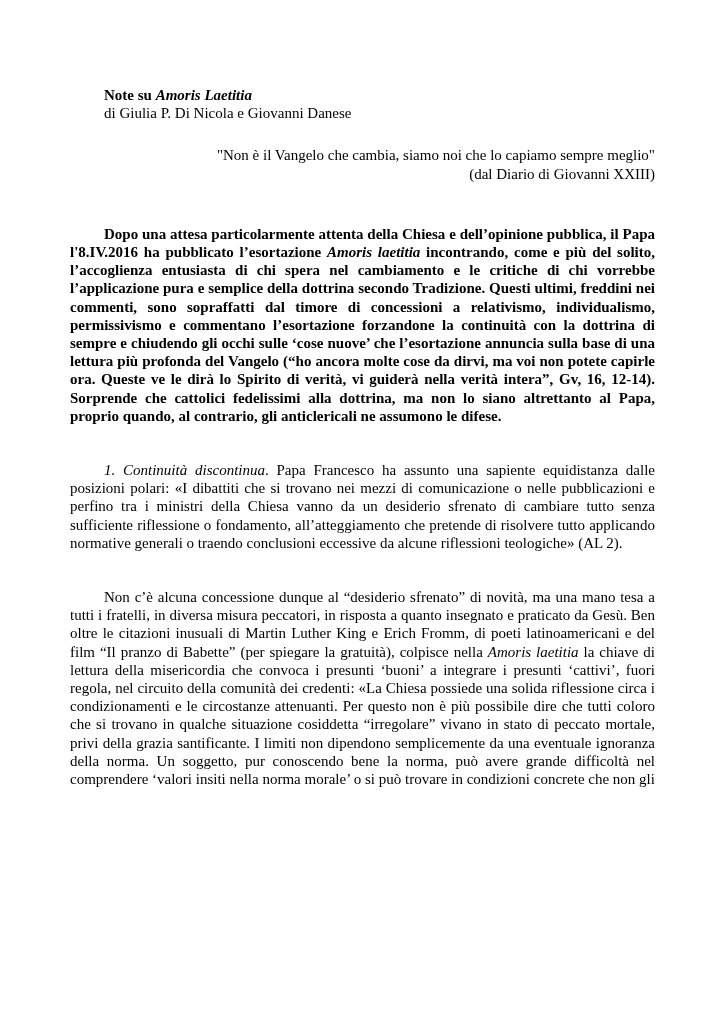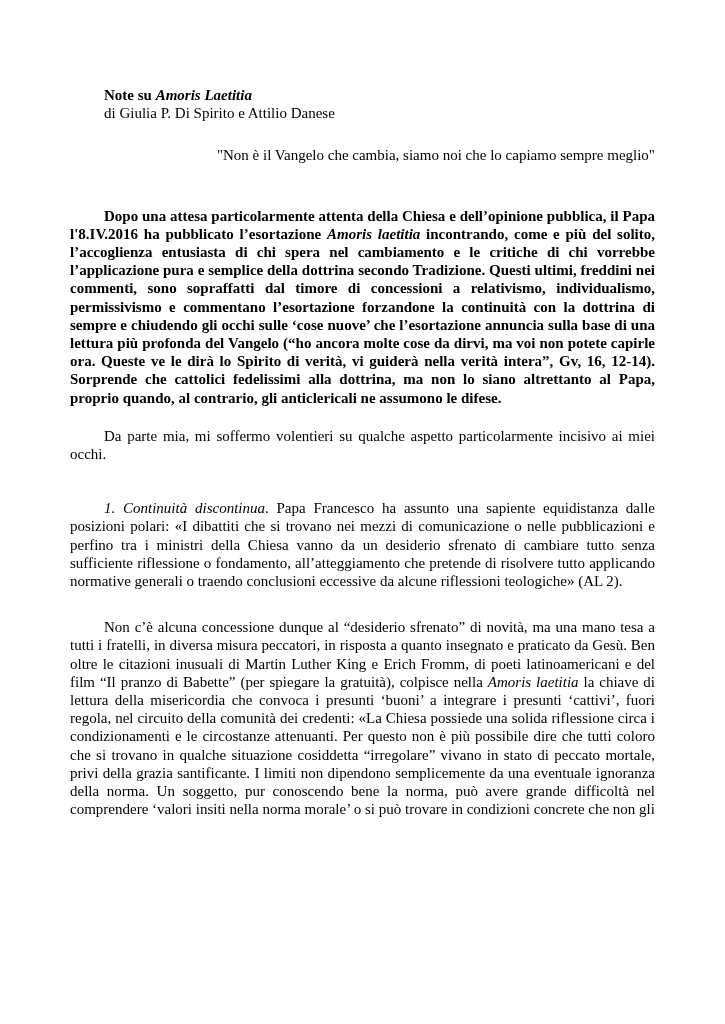--- a/index.html
+++ b/index.html
@@ -30,36 +30,36 @@
   }
   .epigraph-line { margin: 0; }
   p.body {
     margin: 0;
     text-align: justify;
     text-indent: 34px;
   }
   p.p1 { margin-top: 42px; font-weight: bold; }
   p.p2 { margin-top: 20px; }
   p.p3 { margin-top: 36px; }
-  p.p4 { margin-top: 28px; }
+  p.p4 { margin-top: 36px; }
 </style>
 </head>
 <body>
 
 <div class="page">
 
   <p class="title-line"><b><span>Note su </span><i>Amoris Laetitia</i></b></p>
 
-  <p class="byline">di Giulia P. Di Spirito e Attilio Danese</p>
+  <p class="byline">di Giulia P. Di Nicola e Giovanni Danese</p>
 
   <div class="epigraph">
     <p class="epigraph-line">"Non è il Vangelo che cambia, siamo noi che lo capiamo sempre meglio"</p>
+    <p class="epigraph-line">(dal Diario di Giovanni XXIII)</p>
   </div>
 
   <p class="body p1"><span>Dopo una attesa particolarmente attenta della Chiesa e dell’opinione pubblica, il Papa l'8.IV.2016 ha pubblicato l’esortazione </span><i>Amoris laetitia</i><span> incontrando, come e più del solito, l’accoglienza entusiasta di chi spera nel cambiamento e le critiche di chi vorrebbe l’applicazione pura e semplice della dottrina secondo Tradizione. Questi ultimi, freddini nei commenti, sono sopraffatti dal timore di concessioni a relativismo, individualismo, permissivismo e commentano l’esortazione forzandone la continuità con la dottrina di sempre e chiudendo gli occhi sulle ‘cose nuove’ che l’esortazione annuncia sulla base di una lettura più profonda del Vangelo (“ho ancora molte cose da dirvi, ma voi non potete capirle ora. Queste ve le dirà lo Spirito di verità, vi guiderà nella verità intera”, Gv, 16, 12-14). Sorprende che cattolici fedelissimi alla dottrina, ma non lo siano altrettanto al Papa, proprio quando, al contrario, gli anticlericali ne assumono le difese.</span></p>
 
-  <p class="body p2"><span>Da parte mia, mi soffermo volentieri su qualche aspetto particolarmente incisivo ai miei occhi.</span></p>
 
   <p class="body p3"><i>1. Continuità discontinua</i><span>. Papa Francesco ha assunto una sapiente equidistanza dalle posizioni polari: «I dibattiti che si trovano nei mezzi di comunicazione o nelle pubblicazioni e perfino tra i ministri della Chiesa vanno da un desiderio sfrenato di cambiare tutto senza sufficiente riflessione o fondamento, all’atteggiamento che pretende di risolvere tutto applicando normative generali o traendo conclusioni eccessive da alcune riflessioni teologiche» (AL 2).</span></p>
 
   <p class="body p4"><span>Non c’è alcuna concessione dunque al “desiderio sfrenato” di novità, ma una mano tesa a tutti i fratelli, in diversa misura peccatori, in risposta a quanto insegnato e praticato da Gesù. Ben oltre le citazioni inusuali di Martin Luther King e Erich Fromm, di poeti latinoamericani e del film “Il pranzo di Babette” (per spiegare la gratuità), colpisce nella </span><i>Amoris laetitia</i><span> la chiave di lettura della misericordia che convoca i presunti ‘buoni’ a integrare i presunti ‘cattivi’, fuori regola, nel circuito della comunità dei credenti: «La Chiesa possiede una solida riflessione circa i condizionamenti e le circostanze attenuanti. Per questo non è più possibile dire che tutti coloro che si trovano in qualche situazione cosiddetta “irregolare” vivano in stato di peccato mortale, privi della grazia santificante. I limiti non dipendono semplicemente da una eventuale ignoranza della norma. Un soggetto, pur conoscendo bene la norma, può avere grande difficoltà nel comprendere ‘valori insiti nella norma morale’ o si può trovare in condizioni concrete che non gli</span></p>
 
 </div>
 
 </body></html>

